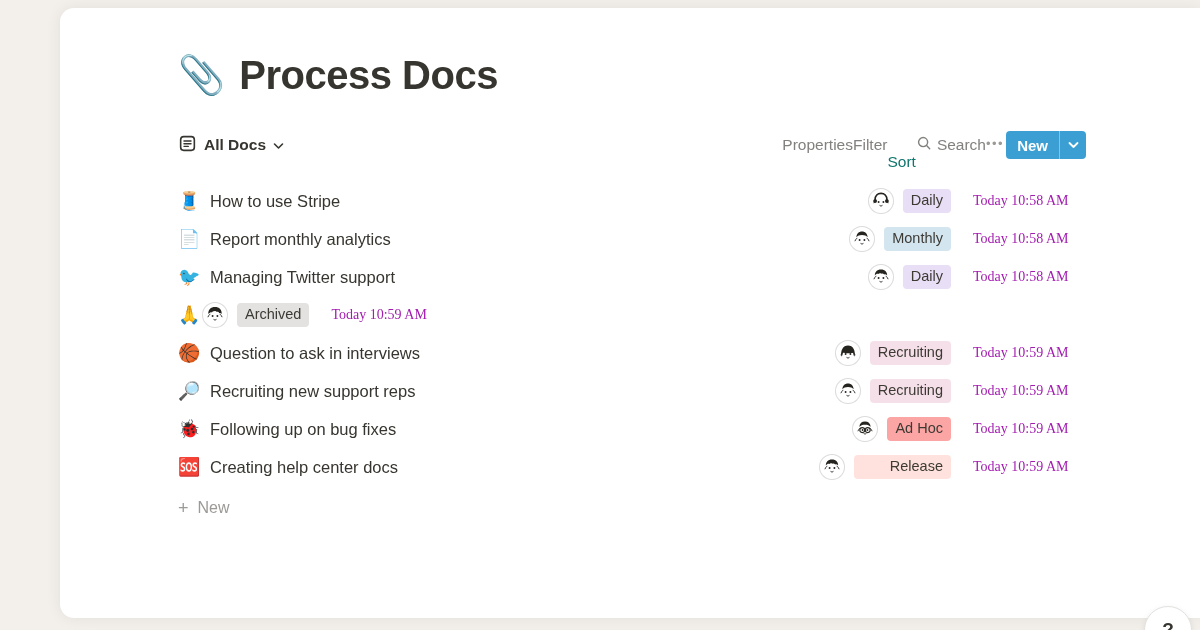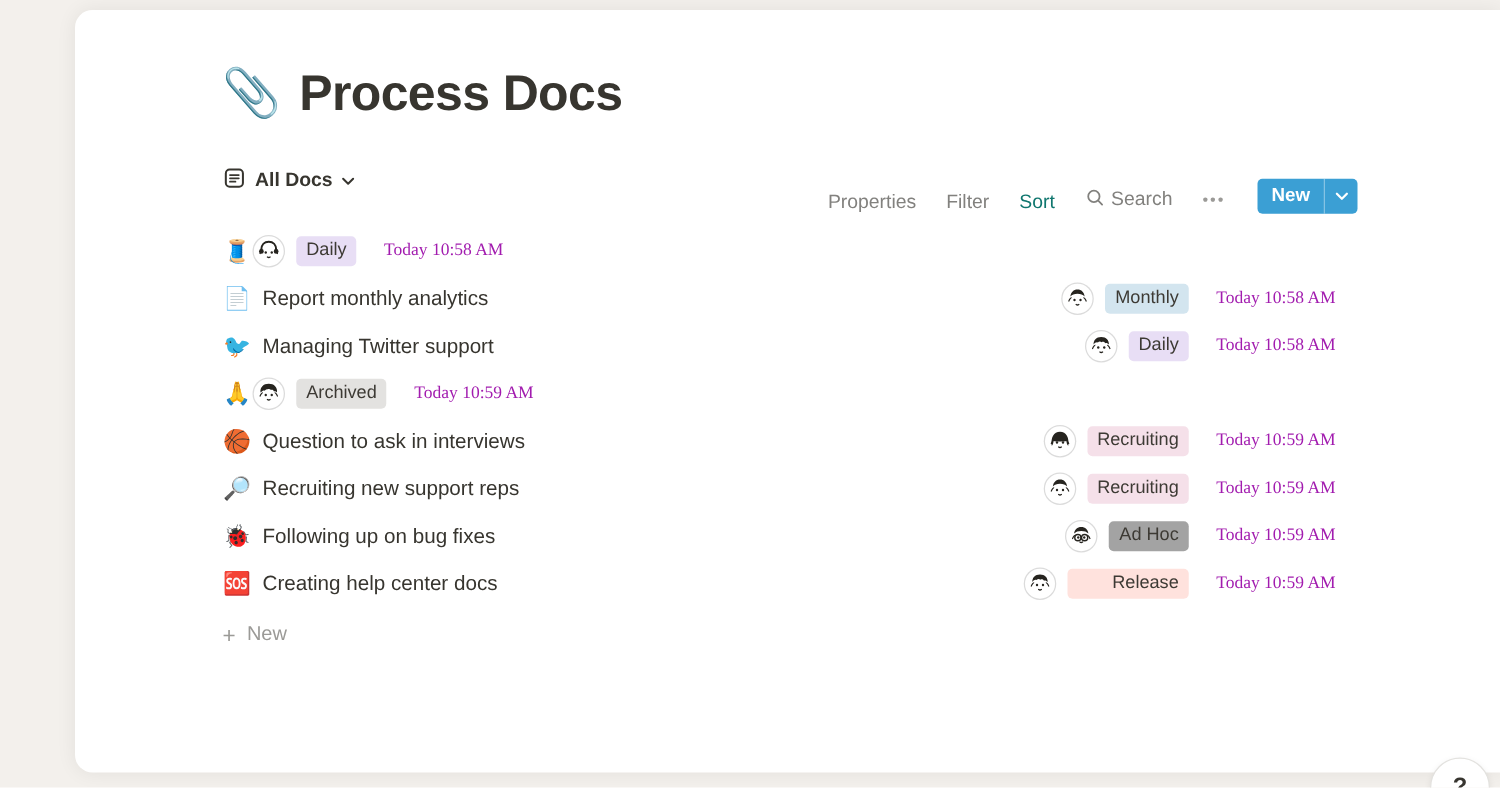--- a/index.html
+++ b/index.html
@@ -21,21 +21,21 @@
   
   .title-row { display:flex; align-items:center; gap:14px; height:58px; }
   .title-emoji { font-size:38px; line-height:1; }
   .page-title { font-size:40px; font-weight:700; letter-spacing:-0.5px; color:#37352f; }
 
   
   .toolbar { display:flex; align-items:center; margin-top:26px; height:30px; }
   .view-selector { display:flex; align-items:center; gap:7px; cursor:pointer; }
   .view-selector .label { font-size:15.5px; font-weight:700; color:#37352f; }
   .toolbar-spacer { flex:1; }
-  .toolbar-actions { display:flex; align-items:flex-end; gap:24px; }
+  .toolbar-actions { display:flex; align-items:center; }
   .tb-action { font-size:15.5px; color:#82817e; cursor:pointer; display:flex; align-items:center; gap:5px; }
   .tb-action.active { color:#0f766e;margin-top:33px; }
   .more-dots { font-size:13px; color:#9b9a97; letter-spacing:1.5px; cursor:pointer; padding-bottom:4px; }
   .new-button {
     display:flex; align-items:stretch; height:28px; border-radius:4px;
     overflow:hidden; margin-left:2px; cursor:pointer; background:#3b9fd4;
   }
   .new-button-main { color:#fff; font-size:15px; font-weight:700; padding:0 11px; display:flex; align-items:center; }
   .new-button-divider { width:1px; background:rgba(255,255,255,0.38); }
   .new-button-caret { width:26px; display:flex; align-items:center; justify-content:center; }
@@ -122,20 +122,21 @@
                 <path d="M1.5 2l4 4 4-4" fill="none" stroke="#ffffff" stroke-width="1.8" stroke-linecap="round" stroke-linejoin="round"></path>
               </svg>
           </span>
         </span>
       </div>
     </div>
 
     <div class="rows">
   <div class="doc-row">
     <span class="doc-icon">🧵</span>
+    <span class="doc-title-wrap"><span class="doc-title">How to use Stripe</span></span>
     <span class="avatar">
             <svg viewBox="0 0 24 24">
               <path d="M6 11c0-4.2 2.6-6.6 6-6.6s6 2.4 6 6.6" fill="none" stroke="#26241f" stroke-width="1.7"></path>
               <circle cx="6.1" cy="12.1" r="1.9" fill="#26241f"></circle>
               <circle cx="17.9" cy="12.1" r="1.9" fill="#26241f"></circle>
               <circle cx="9.6" cy="13" r="0.95" fill="#26241f"></circle>
               <circle cx="14.4" cy="13" r="0.95" fill="#26241f"></circle>
               <path d="M10.9 16.6c.75.55 1.45.55 2.2 0" stroke="#26241f" stroke-width="1" fill="none" stroke-linecap="round"></path>
               <path d="M4.9 14.2c1-2.4 2-3.2 2.4-3" stroke="#26241f" stroke-width="0.9" fill="none"></path>
               <path d="M19.1 14.2c-1-2.4-2-3.2-2.4-3" stroke="#26241f" stroke-width="0.9" fill="none"></path>
@@ -238,21 +239,21 @@
               <circle cx="9.3" cy="13.1" r="2.5" fill="none" stroke="#26241f" stroke-width="1.1"></circle>
               <circle cx="14.7" cy="13.1" r="2.5" fill="none" stroke="#26241f" stroke-width="1.1"></circle>
               <path d="M11.5 12.8h1" stroke="#26241f" stroke-width="1.1"></path>
               <circle cx="9.6" cy="13" r="0.95" fill="#26241f"></circle>
               <circle cx="14.4" cy="13" r="0.95" fill="#26241f"></circle>
               <path d="M10.9 16.6c.75.55 1.45.55 2.2 0" stroke="#26241f" stroke-width="1" fill="none" stroke-linecap="round"></path>
               <path d="M4.9 14.2c1-2.4 2-3.2 2.4-3" stroke="#26241f" stroke-width="0.9" fill="none"></path>
               <path d="M19.1 14.2c-1-2.4-2-3.2-2.4-3" stroke="#26241f" stroke-width="0.9" fill="none"></path>
             </svg>
           </span>
-    <span class="tag" style="background: #a3a3a3;">Ad Hoc</span>
+    <span class="tag" style="background: #fca5a5;">Ad Hoc</span>
     <span class="timestamp">Today 10:59 AM</span>
   </div>
 
   <div class="doc-row">
     <span class="doc-icon">🆘</span>
     <span class="doc-title-wrap"><span class="doc-title">Creating help center docs</span></span>
     <span class="avatar">
             <svg viewBox="0 0 24 24">
               <path d="M5.9 10.6c-.3-3.4 2.1-6.1 6.1-6.1s6.4 2.7 6.1 6.1c-.9-1.1-1.9-1.6-2.9-1.1-.7-.9-1.9-1.3-2.9-.8-1-.7-2.2-.6-3 .2-1.1-.5-2.4.1-3.4 1.7z" fill="#26241f"></path>
               <circle cx="9.6" cy="13" r="0.95" fill="#26241f"></circle>

